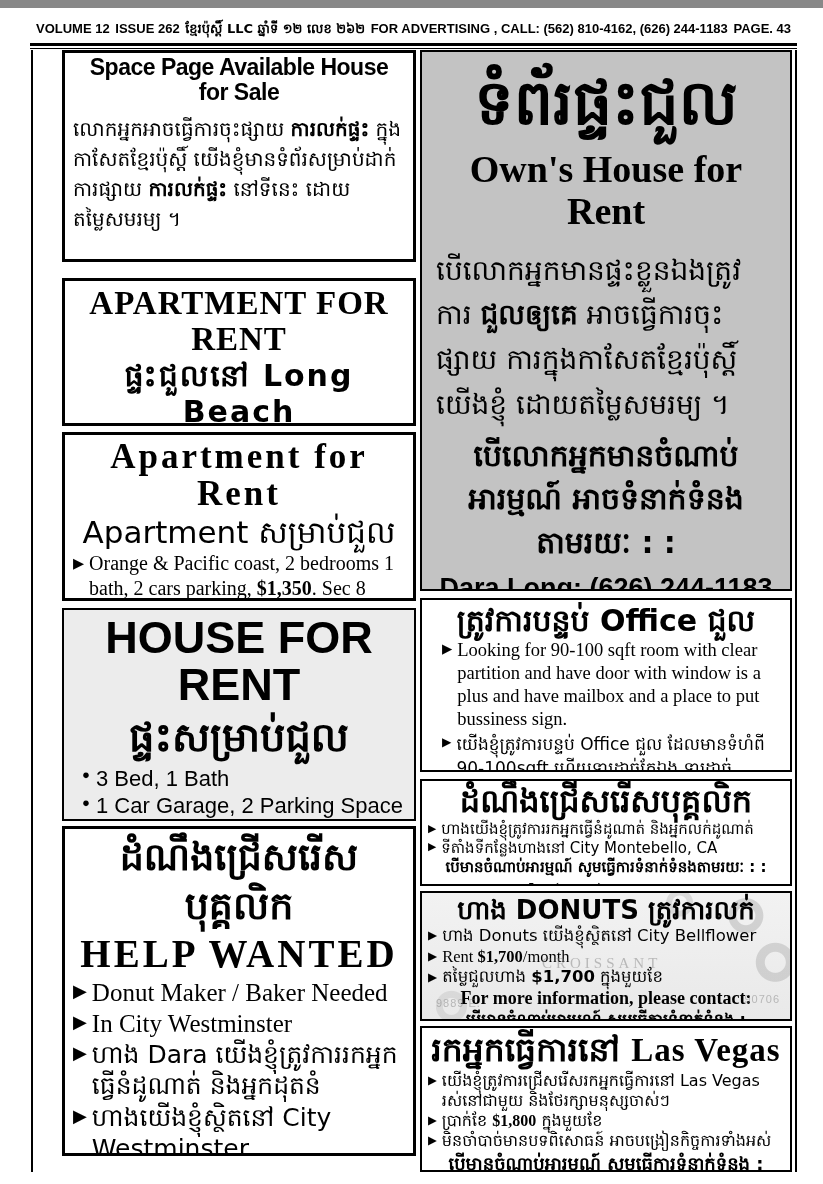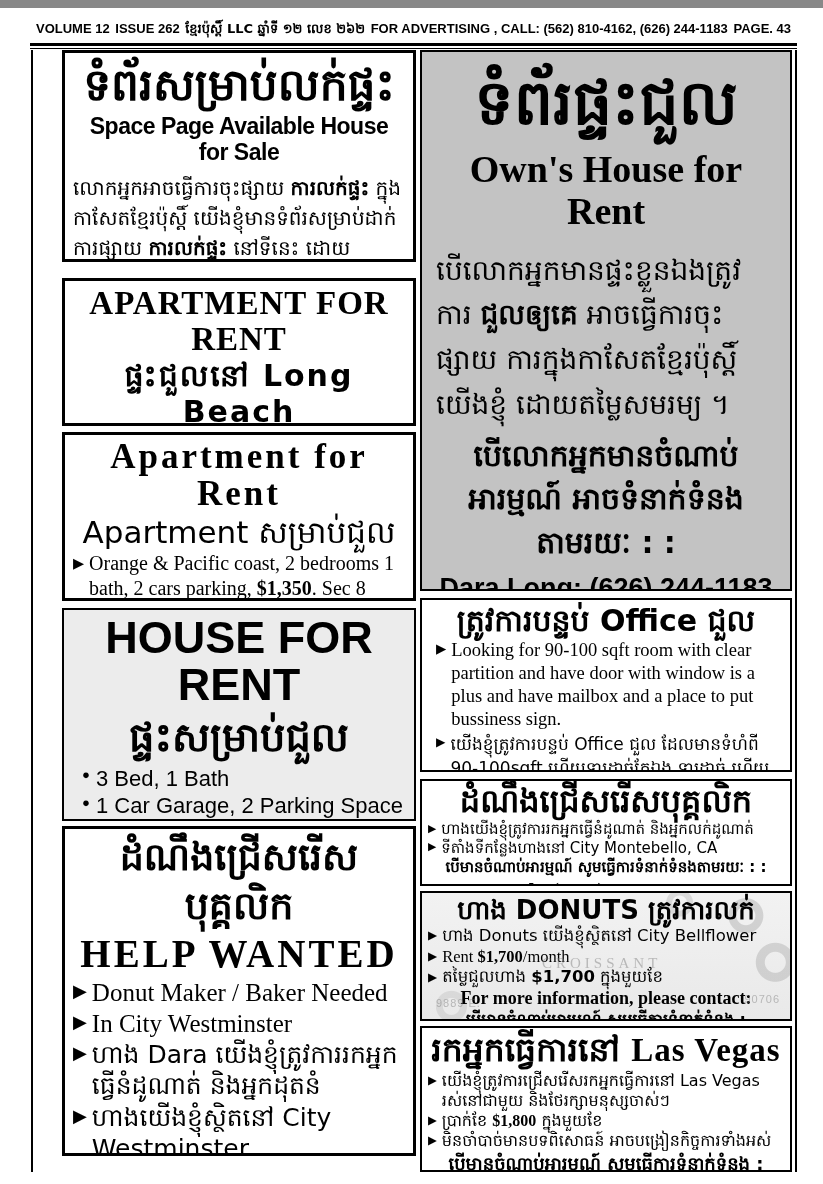--- a/index.html
+++ b/index.html
@@ -99,21 +99,20 @@
     <span class="khmer">ខ្មែរប៉ុស្ដិ៍ LLC ឆ្នាំទី ១២  លេខ ២៦២</span>
     <span>FOR ADVERTISING ,  CALL: (562) 810-4162, (626) 244-1183</span>
     <span>PAGE. 43</span>
   </div>
   <div class="rule-a"></div>
   <div class="rule-b"></div>
   <div class="side-rule l"></div>
   <div class="side-rule r"></div>
 
   <div class="ad-box" style="left:62px; top:42px; width:354px; height:212px; padding:2px 8px;">
-    <div class="khmer l1-kh">ទំព័រសម្រាប់លក់ផ្ទះ</div>
     <div class="sans l1-en">Space Page Available House for Sale</div>
     <div class="khmer l1-body">
       <span>លោកអ្នកអាចធ្វើការចុះផ្សាយ </span><b>ការលក់ផ្ទះ</b><span> ក្នុងកាសែតខ្មែរប៉ុស្ដិ៍ យើងខ្ញុំមានទំព័រសម្រាប់ដាក់ការផ្សាយ </span><b>ការលក់ផ្ទះ</b><span> នៅទីនេះ ដោយតម្លៃសមរម្យ ។</span>
     </div>
 
   </div>
 
   <div class="ad-box" style="left:62px; top:270px; width:354px; height:148px; padding:4px 6px;">
     <div class="serif l2-t1">APARTMENT FOR RENT</div>
     <div class="serif khmer l2-t2">ផ្ទះជួលនៅ Long Beach</div>
@@ -181,21 +180,21 @@
     <div class="khmer r1-kh">ទំព័រផ្ទះជួល</div>
     <div class="serif r1-en">Own's House for Rent</div>
     <div class="khmer r1-body" style="margin-top:16px;">
       <span>បើលោកអ្នកមានផ្ទះខ្លួនឯងត្រូវការ </span><b>ជួលឲ្យគេ</b><span> អាចធ្វើការចុះផ្សាយ ការក្នុងកាសែតខ្មែរប៉ុស្ដិ៍យើងខ្ញុំ ដោយតម្លៃសមរម្យ ។</span>
     </div>
     <div class="khmer r1-cta" style="margin-top:6px;">បើលោកអ្នកមានចំណាប់ អារម្មណ៍ អាចទំនាក់ទំនង តាមរយៈ : :</div>
     <div class="sans r1-c" style="margin-top:8px;">Dara Long: (626) 244-1183</div>
 
   </div>
 
-  <div class="ad-box" style="left:420px; top:590px; width:372px; height:174px; padding:3px 14px; border-width:2px;">
+  <div class="ad-box" style="left:420px; top:590px; width:372px; height:174px; padding:3px 20px; border-width:2px;">
     <div class="khmer r2-t">ត្រូវការបន្ទប់ Office ជួល</div>
     <div class="bullets serif r2-b">
       <div class="b-row">
           <span class="b-mark tri">▶</span>
           <span>Looking for 90-100 sqft room with clear partition and have door with window is a plus and have mailbox and a place to put bussiness sign.</span>
         </div>
       <div class="b-row khmer r2-bk">
           <span class="b-mark tri">▶</span>
           <span>យើងខ្ញុំត្រូវការបន្ទប់ Office ជួល ដែលមានទំហំពី 90-100sqft ហើយទ្វារដាច់តែឯង ទ្វារដាច់ ហើយមានបង្អួច ឬអត់បង្អួចក៏បាន</span>
         </div>

